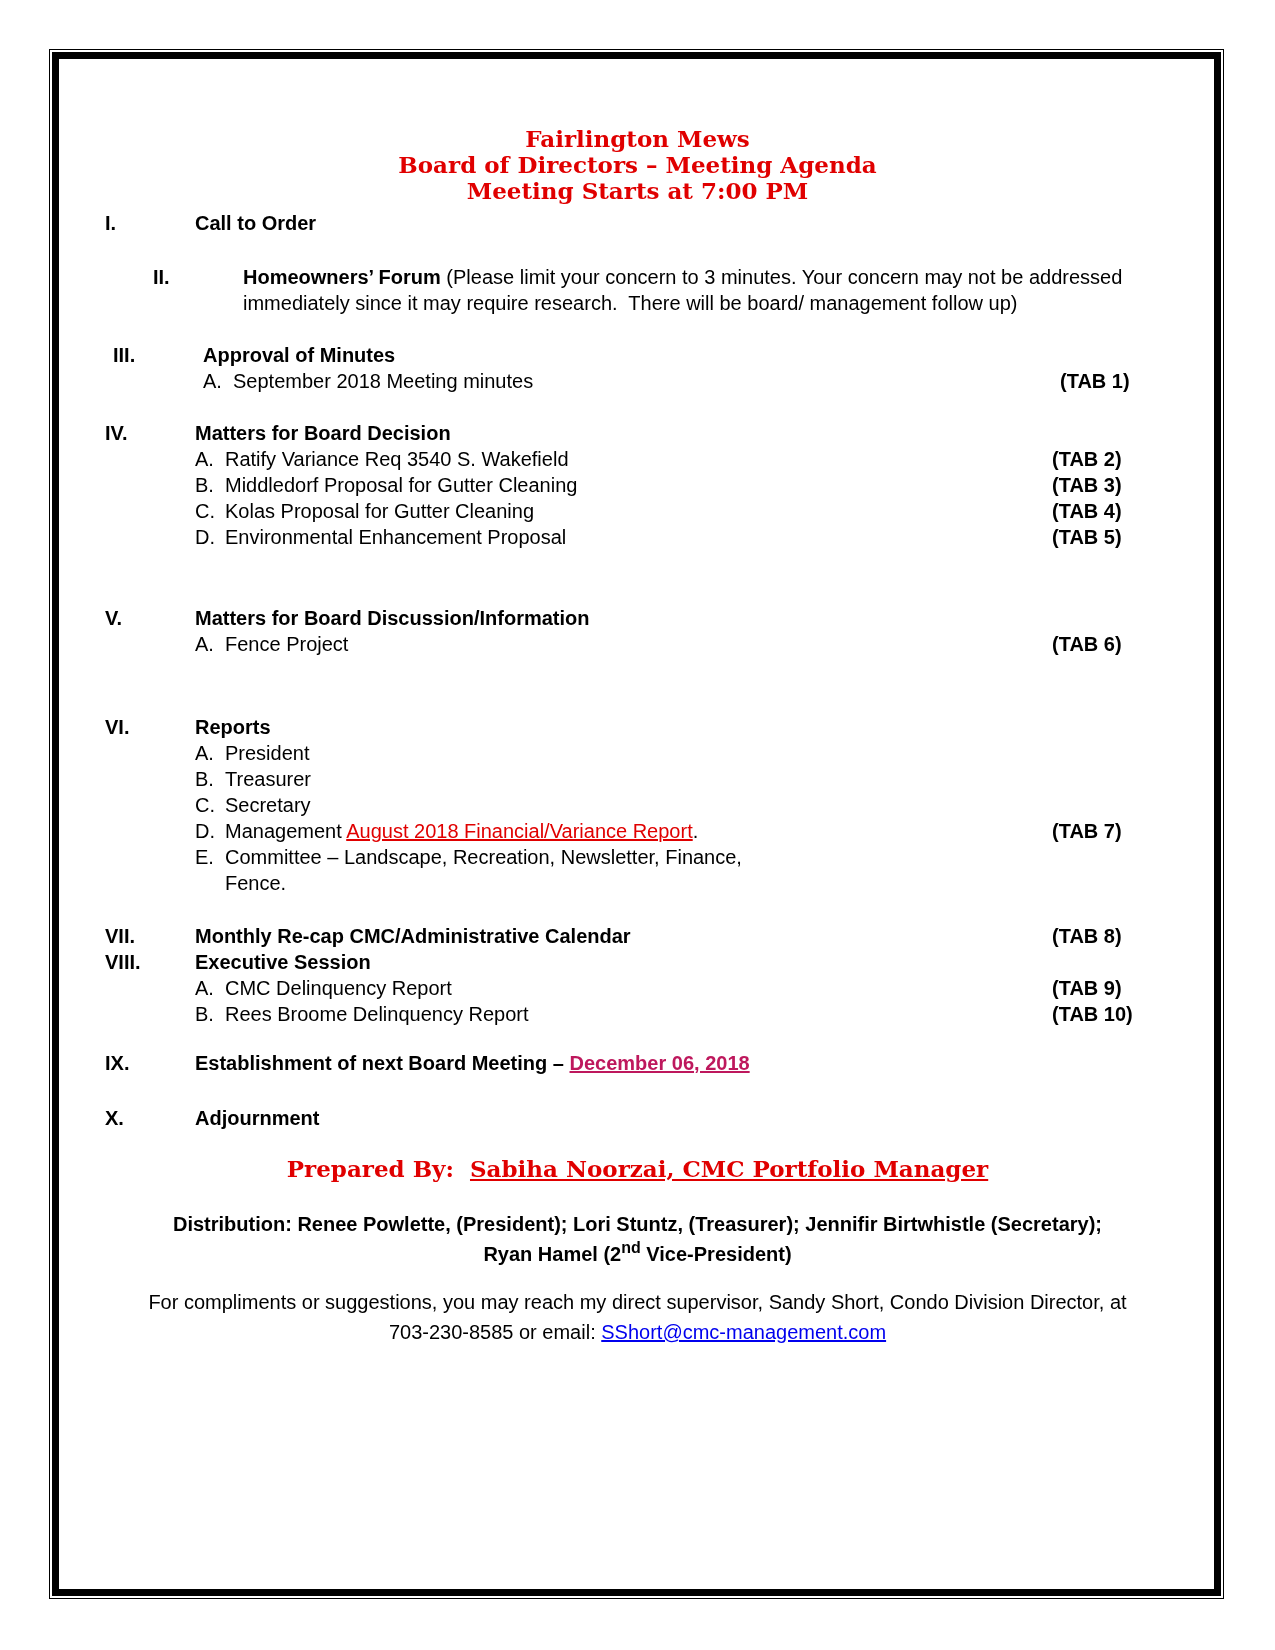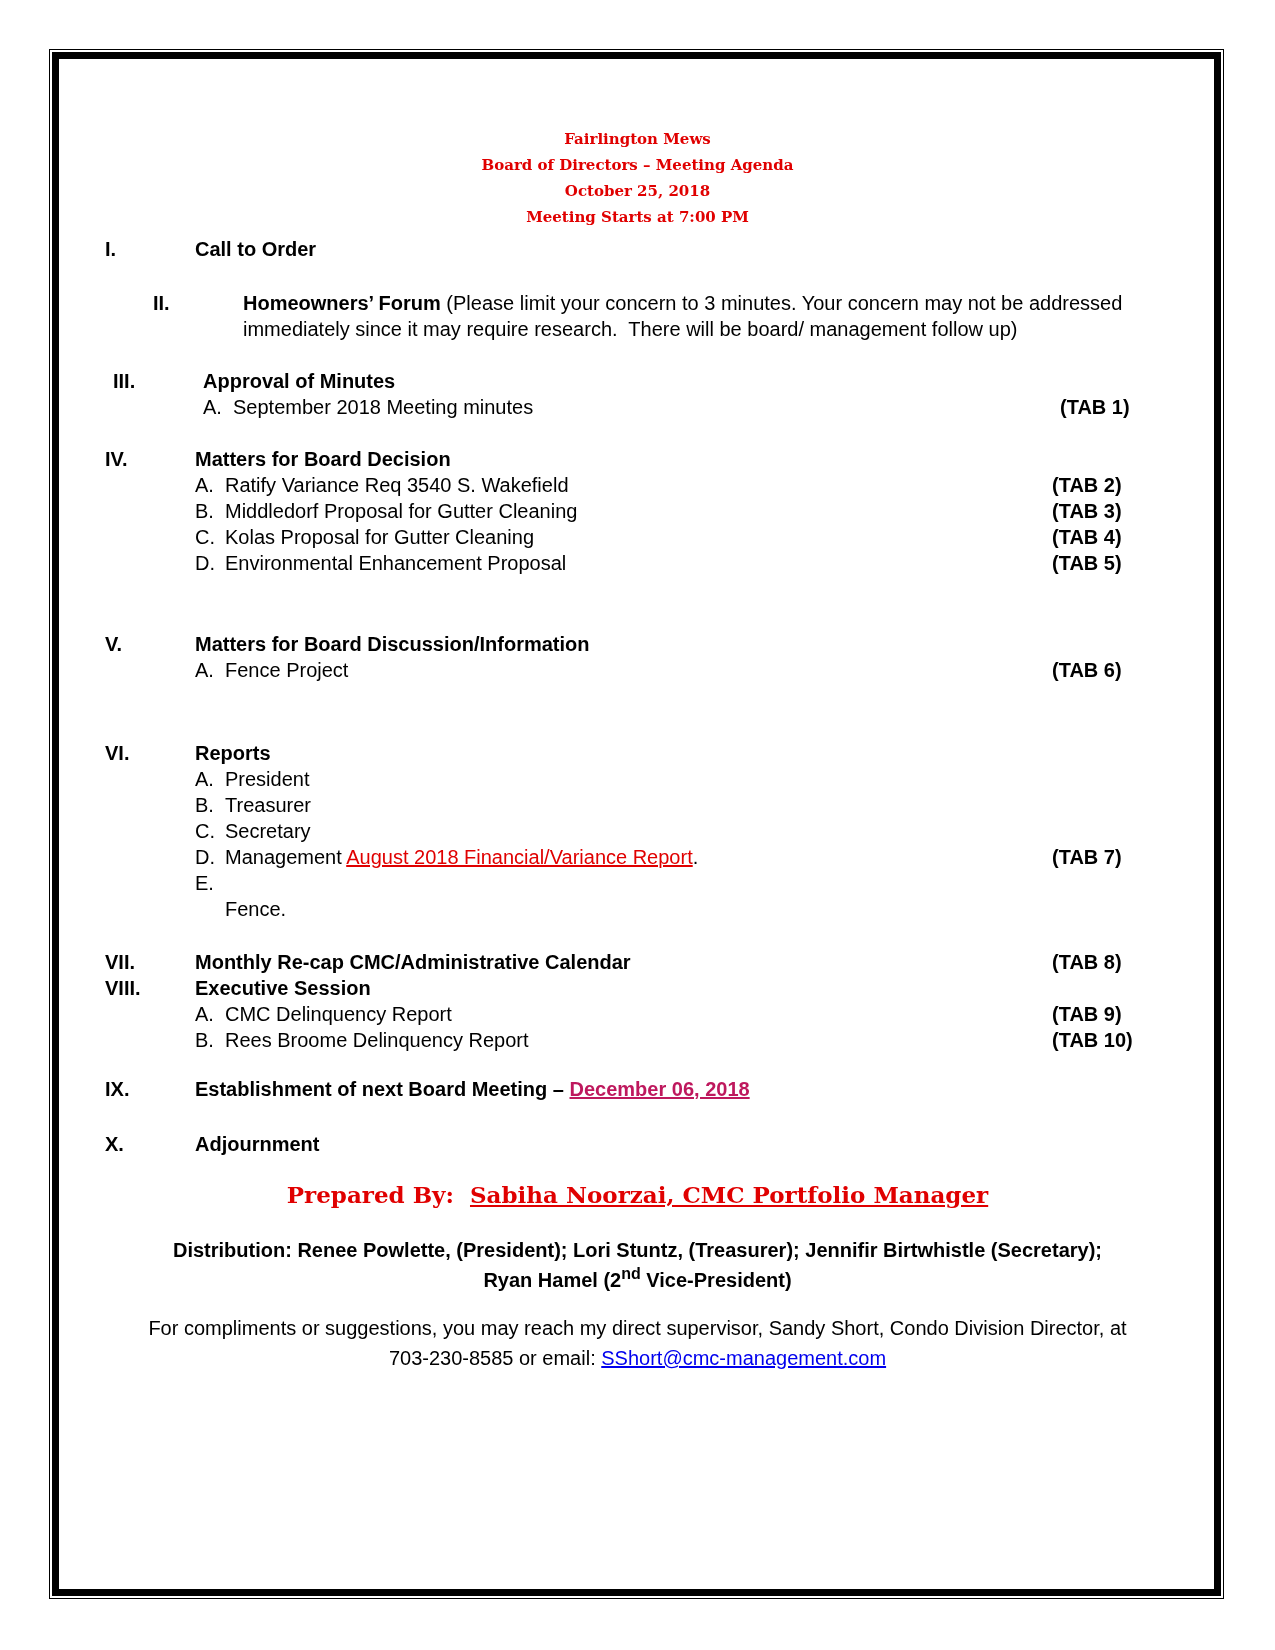--- a/index.html
+++ b/index.html
@@ -21,21 +21,21 @@
   }
   .frame-inner { width:100%; height:100%; border:7px solid #000; box-sizing:border-box; }
 
   .content { position:relative; z-index:1; }
 
   .doc-header {
     margin:126px 65px 0 65px;
     text-align:center;
     font-family:"DejaVu Serif", serif;
     font-weight:bold;
-    font-size:15px; line-height:26px;
+    font-size:23px; line-height:26px;
     color:#e00000;
   }
 
   .agenda { }
   .section { }
   .row { position:relative; padding-left:195px; padding-right:135px; }
   .row .num {
     position:absolute; left:105px; top:0; width:85px;
     font-weight:bold; white-space:pre-wrap;
   }
@@ -76,21 +76,20 @@
 
 <div class="frame-outer">
   <div class="frame-inner"></div>
 </div>
 
 <div class="content">
 
   <div class="doc-header">
     <div>Fairlington Mews</div>
     <div>Board of Directors – Meeting Agenda</div>
-    <div>October 25, 2018</div>
     <div>Meeting Starts at 7:00 PM</div>
   </div>
 
   <div class="agenda" id="agenda">
       <div class="section" style="margin-top: 6px;">
         <div class="row title-row"><span class="num">I.</span><span class="part-b">Call to Order</span></div>
       </div>
       <div class="section" style="margin-top: 28px; margin-left: 48px;">
         <div class="row title-row"><span class="num">II.</span><span class="part-b">Homeowners’ Forum</span><span class="part-n"> (Please limit your concern to 3 minutes. Your concern may not be addressed</span><br><span class="part-n">immediately since it may require research.  There will be board/ management follow up)</span></div>
       </div>
@@ -108,21 +107,21 @@
       <div class="section" style="margin-top: 55px;">
         <div class="row title-row"><span class="num">V.</span><span class="part-b">Matters for Board Discussion/Information</span></div>
         <div class="row item-row"><span class="item-label">A.</span><span class="part-n">Fence Project</span><span class="tab">(TAB 6)</span></div>
       </div>
       <div class="section" style="margin-top: 57px;">
         <div class="row title-row"><span class="num">VI.</span><span class="part-b">Reports</span></div>
         <div class="row item-row"><span class="item-label">A.</span><span class="part-n">President</span></div>
         <div class="row item-row"><span class="item-label">B.</span><span class="part-n">Treasurer</span></div>
         <div class="row item-row"><span class="item-label">C.</span><span class="part-n">Secretary</span></div>
         <div class="row item-row"><span class="item-label">D.</span><span class="part-n">Management </span><span class="part-rl">August 2018 Financial/Variance Report</span><span class="part-n">.</span><span class="tab">(TAB 7)</span></div>
-        <div class="row item-row"><span class="item-label">E.</span><br><span class="part-n">Fence.</span></div>
+        <div class="row item-row"><span class="item-label">E.</span><span class="part-n">Committee – Landscape, Recreation, Newsletter, Finance,</span><br><span class="part-n">Fence.</span></div>
       </div>
       <div class="section" style="margin-top: 27px;">
         <div class="row title-row"><span class="num">VII.</span><span class="part-b">Monthly Re-cap CMC/Administrative Calendar</span><span class="tab">(TAB 8)</span></div>
       </div>
       <div class="section" style="margin-top: 0px;">
         <div class="row title-row"><span class="num">VIII.</span><span class="part-b">Executive Session</span></div>
         <div class="row item-row"><span class="item-label">A.</span><span class="part-n">CMC Delinquency Report</span><span class="tab">(TAB 9)</span></div>
         <div class="row item-row"><span class="item-label">B.</span><span class="part-n">Rees Broome Delinquency Report</span><span class="tab">(TAB 10)</span></div>
       </div>
       <div class="section" style="margin-top: 23px;">

